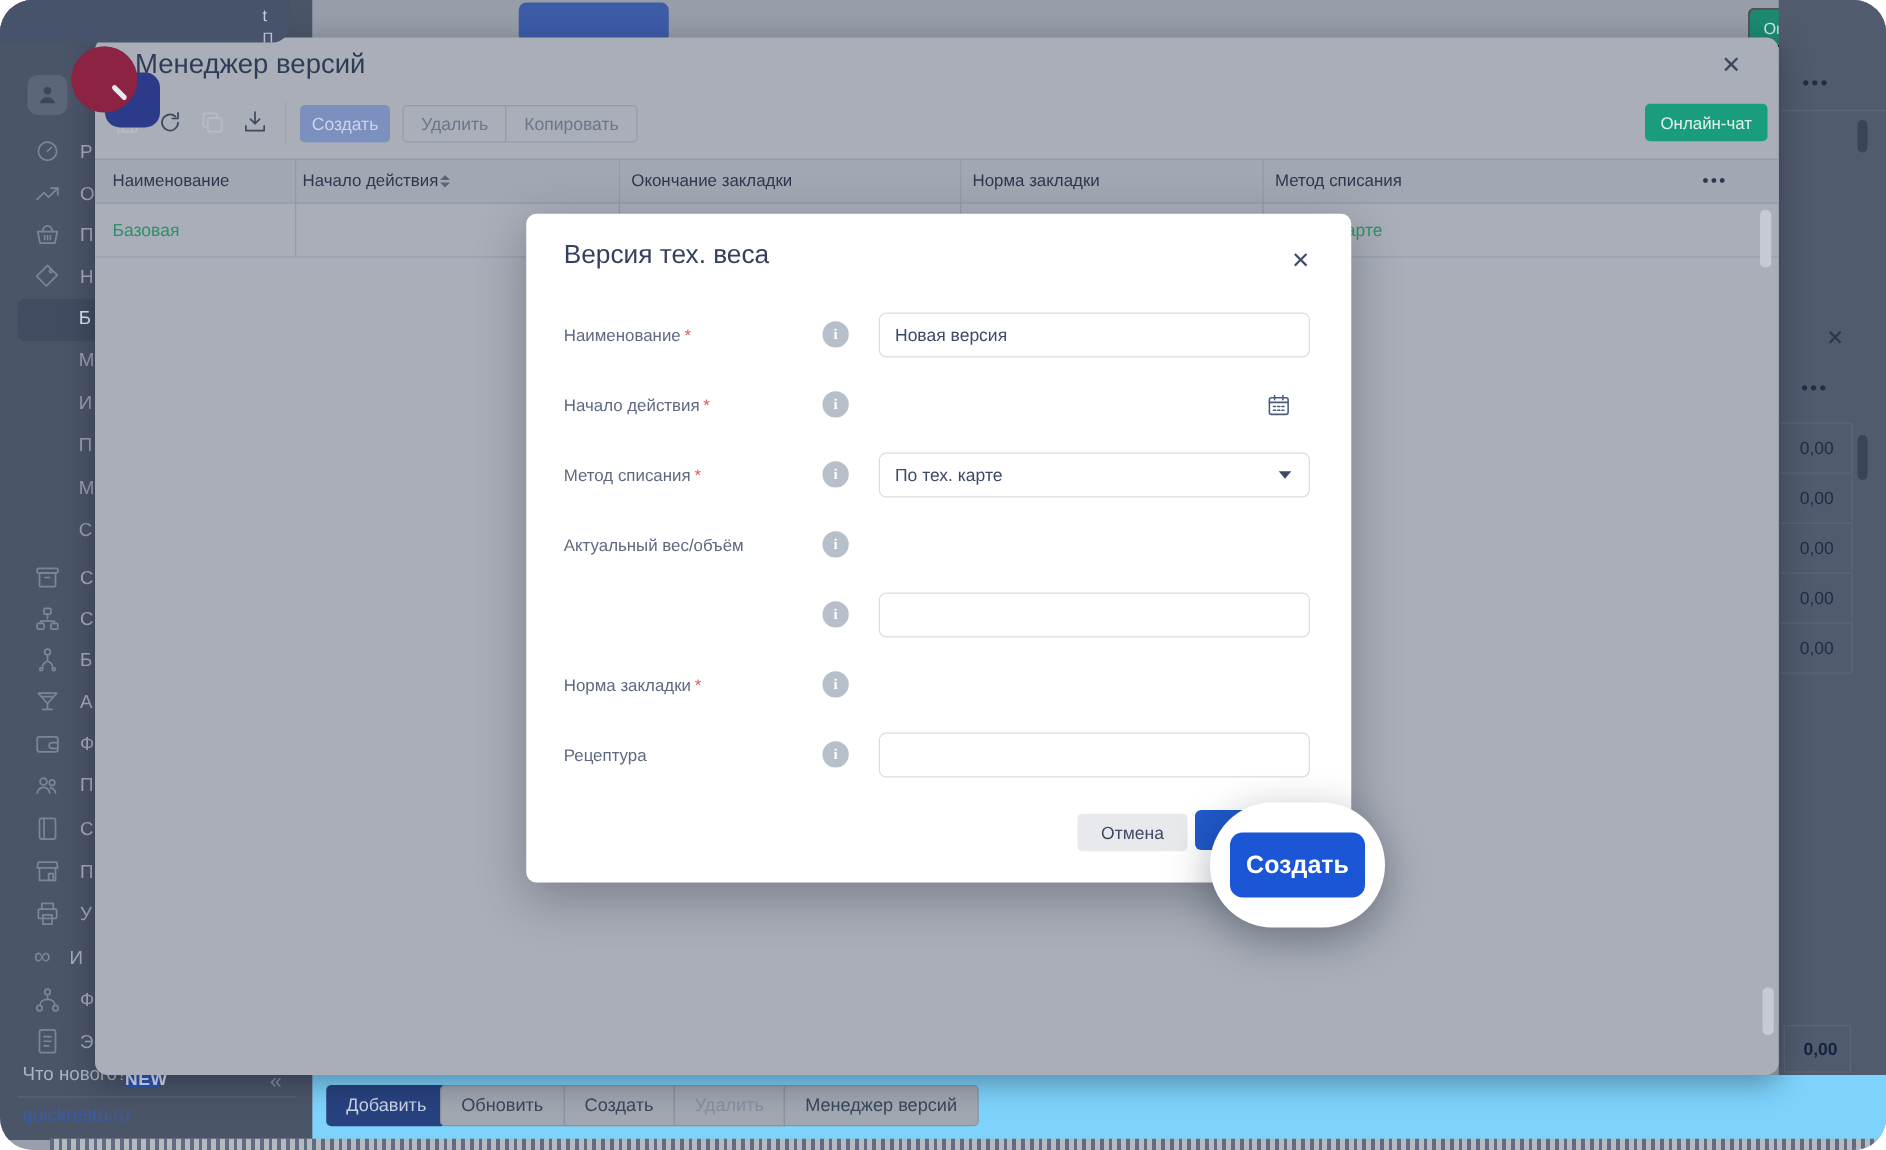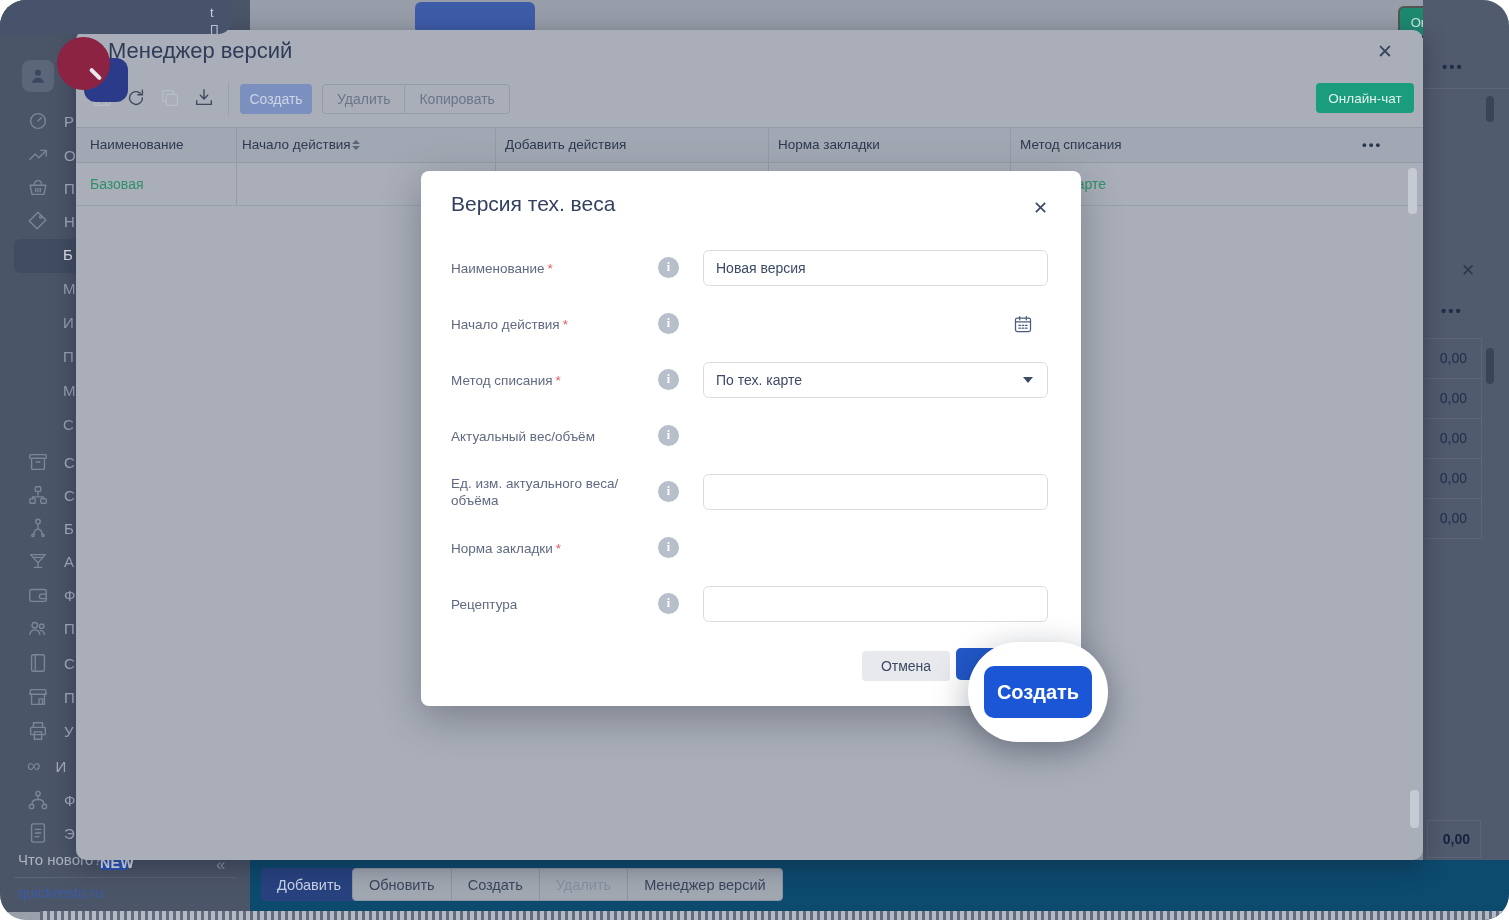--- a/index.html
+++ b/index.html
@@ -32,21 +32,21 @@
                 color:#cfe7df;font-size:13px;display:flex;align-items:center;justify-content:center;}
 
   
   #right-col{position:absolute;left:1423px;top:0;width:86px;height:860px;background:#515b6e;}
   .dots{font-weight:bold;letter-spacing:2px;}
   .rc-line{position:absolute;background:#5d6678;}
   .rc-val{position:absolute;left:0;width:44px;text-align:right;font-size:14px;color:#1f2c48;}
   .scroll-dark{position:absolute;width:8px;border-radius:4px;background:#3a4458;}
 
   
-  #bottom-area{position:absolute;left:250px;top:860px;width:1259px;height:60px;background:#0c4a6e;padding-left:12px;}
+  #bottom-area{position:absolute;left:250px;top:860px;width:1259px;height:60px;background:#7dd3fc;padding-left:12px;}
   #add-btn{position:absolute;left:11px;top:8px;height:33px;padding:0 16px;border-radius:4px;background:#27427f;
            color:#c9d2e4;font-size:14.5px;display:flex;align-items:center;border:none;}
   #bt-group{position:absolute;left:102px;top:8px;display:flex;}
   .bt-ghost{height:33px;padding:0 16px;border:1px solid #8b93a1;margin-left:-1px;background:#a0a7b1;
             color:#3a465c;font-size:14.5px;display:flex;align-items:center;}
   .bt-ghost:first-child{border-radius:4px 0 0 4px;margin-left:0;}
   .bt-ghost:last-child{border-radius:0 4px 4px 0;}
   .bt-disabled{color:#8490a0;}
   #noise-strip{position:absolute;left:40px;top:911px;width:1469px;height:9px;
     background:repeating-linear-gradient(90deg,rgba(70,82,105,.75) 0 3px,transparent 3px 7px),#b4b9c2;}
@@ -342,21 +342,21 @@
     </div>
     <button id="vm-chat">Онлайн-чат</button>
 
     <div id="vm-header-bg"></div>
     <div class="th" style="left:14px;">Наименование</div>
     <div class="th" style="left:166px;">Начало действия</div>
     <div class="sortbox">
         <div class="tri-up"></div>
         <div class="tri-dn"></div>
       </div>
-    <div class="th" style="left:429px;">Добавить действия</div>
+    <div class="th" style="left:429px;">Окончание закладки</div>
     <div class="th" style="left:702px;">Норма закладки</div>
     <div class="th" style="left:944px;">Метод списания</div>
     <div class="th dots" style="left:1286px;color:#2c3850;">•••</div>
     <div class="tcol-line" style="left:160px;"></div>
     <div class="tcol-line" style="left:419px;"></div>
     <div class="tcol-line" style="left:692px;"></div>
     <div class="tcol-line" style="left:934px;"></div>
     <div id="row-line"></div>
     <div class="td-green" style="left:14px;">Базовая</div>
     <div class="td-green" style="left:944px;">По тех. карте</div>
@@ -401,21 +401,20 @@
       <div class="sel">По тех. карте</div>
       <div class="caret"></div>
     </div>
 
     <div class="frow" style="top:247px;">
       <div class="flabel"><span>Актуальный вес/объём</span></div>
       <div class="info">i</div>
     </div>
 
     <div class="frow" style="top:303px;">
-      <div class="flabel" style="width:172px;"><span>Ед. изм. актуального веса/объёма</span></div>
       <div class="info">i</div>
       <input class="inp" value="" style="">
     </div>
 
     <div class="frow" style="top:359px;">
       <div class="flabel"><span>Норма закладки</span><span class="req">*</span></div>
       <div class="info">i</div>
     </div>
 
     <div class="frow" style="top:415px;">

